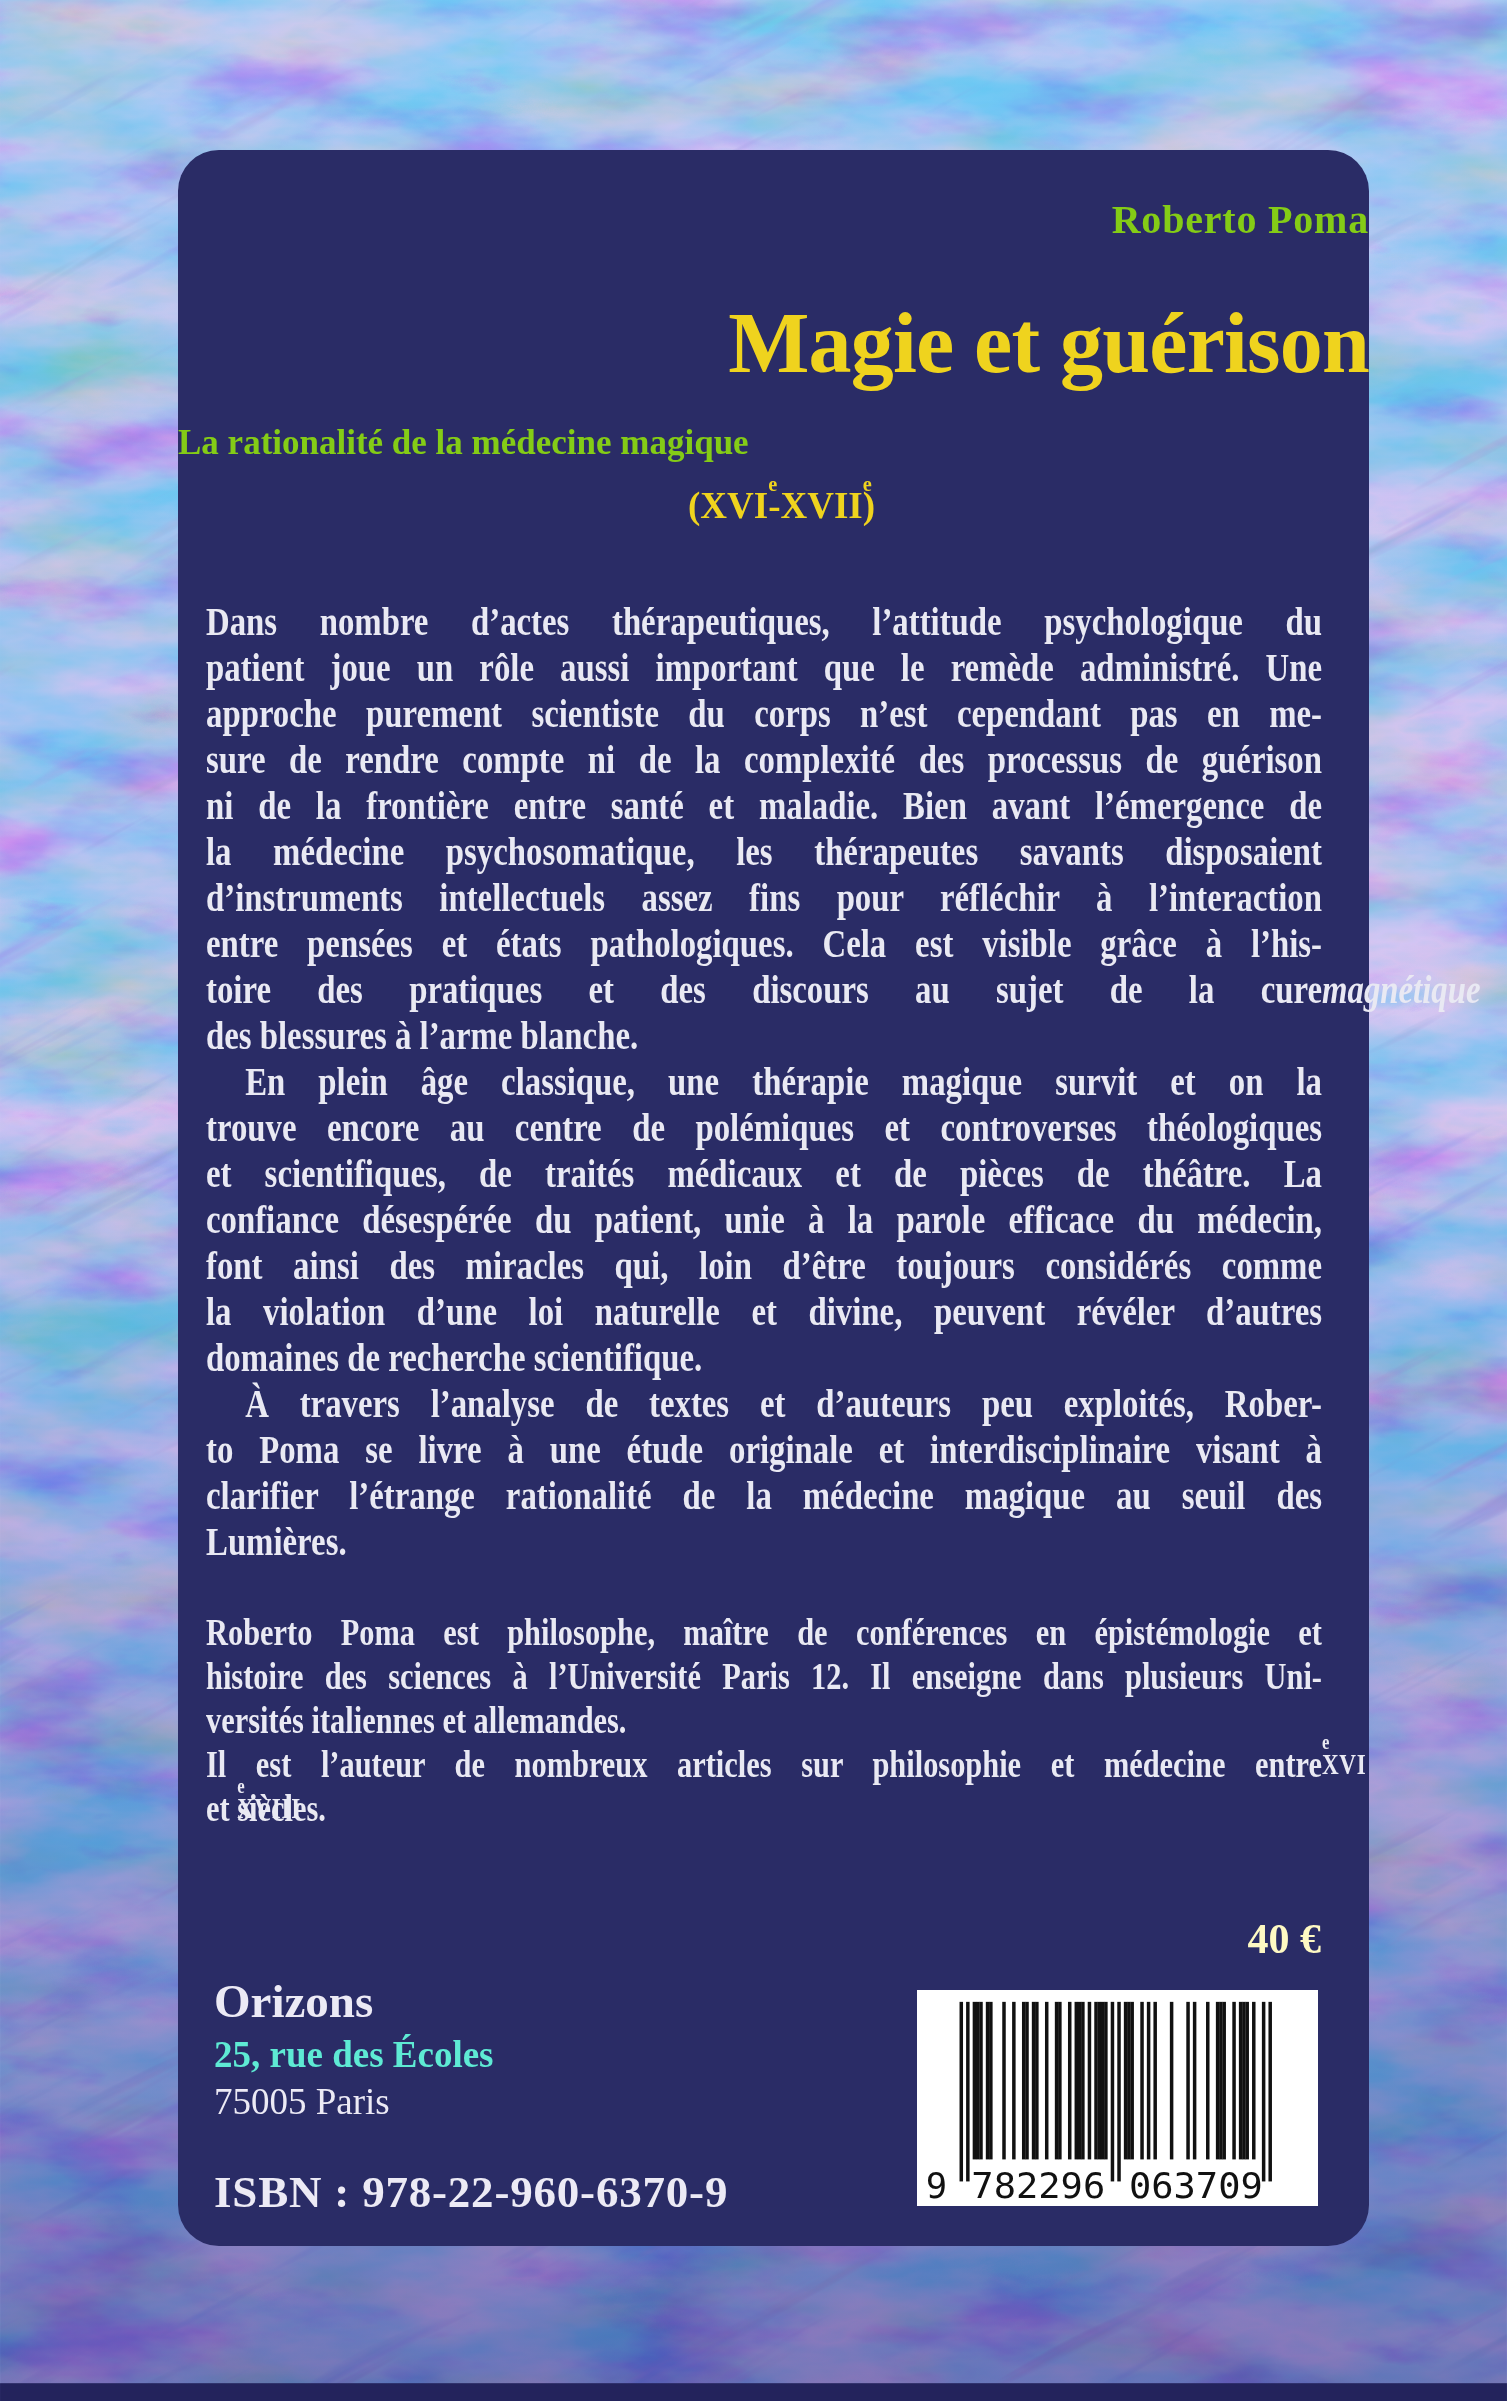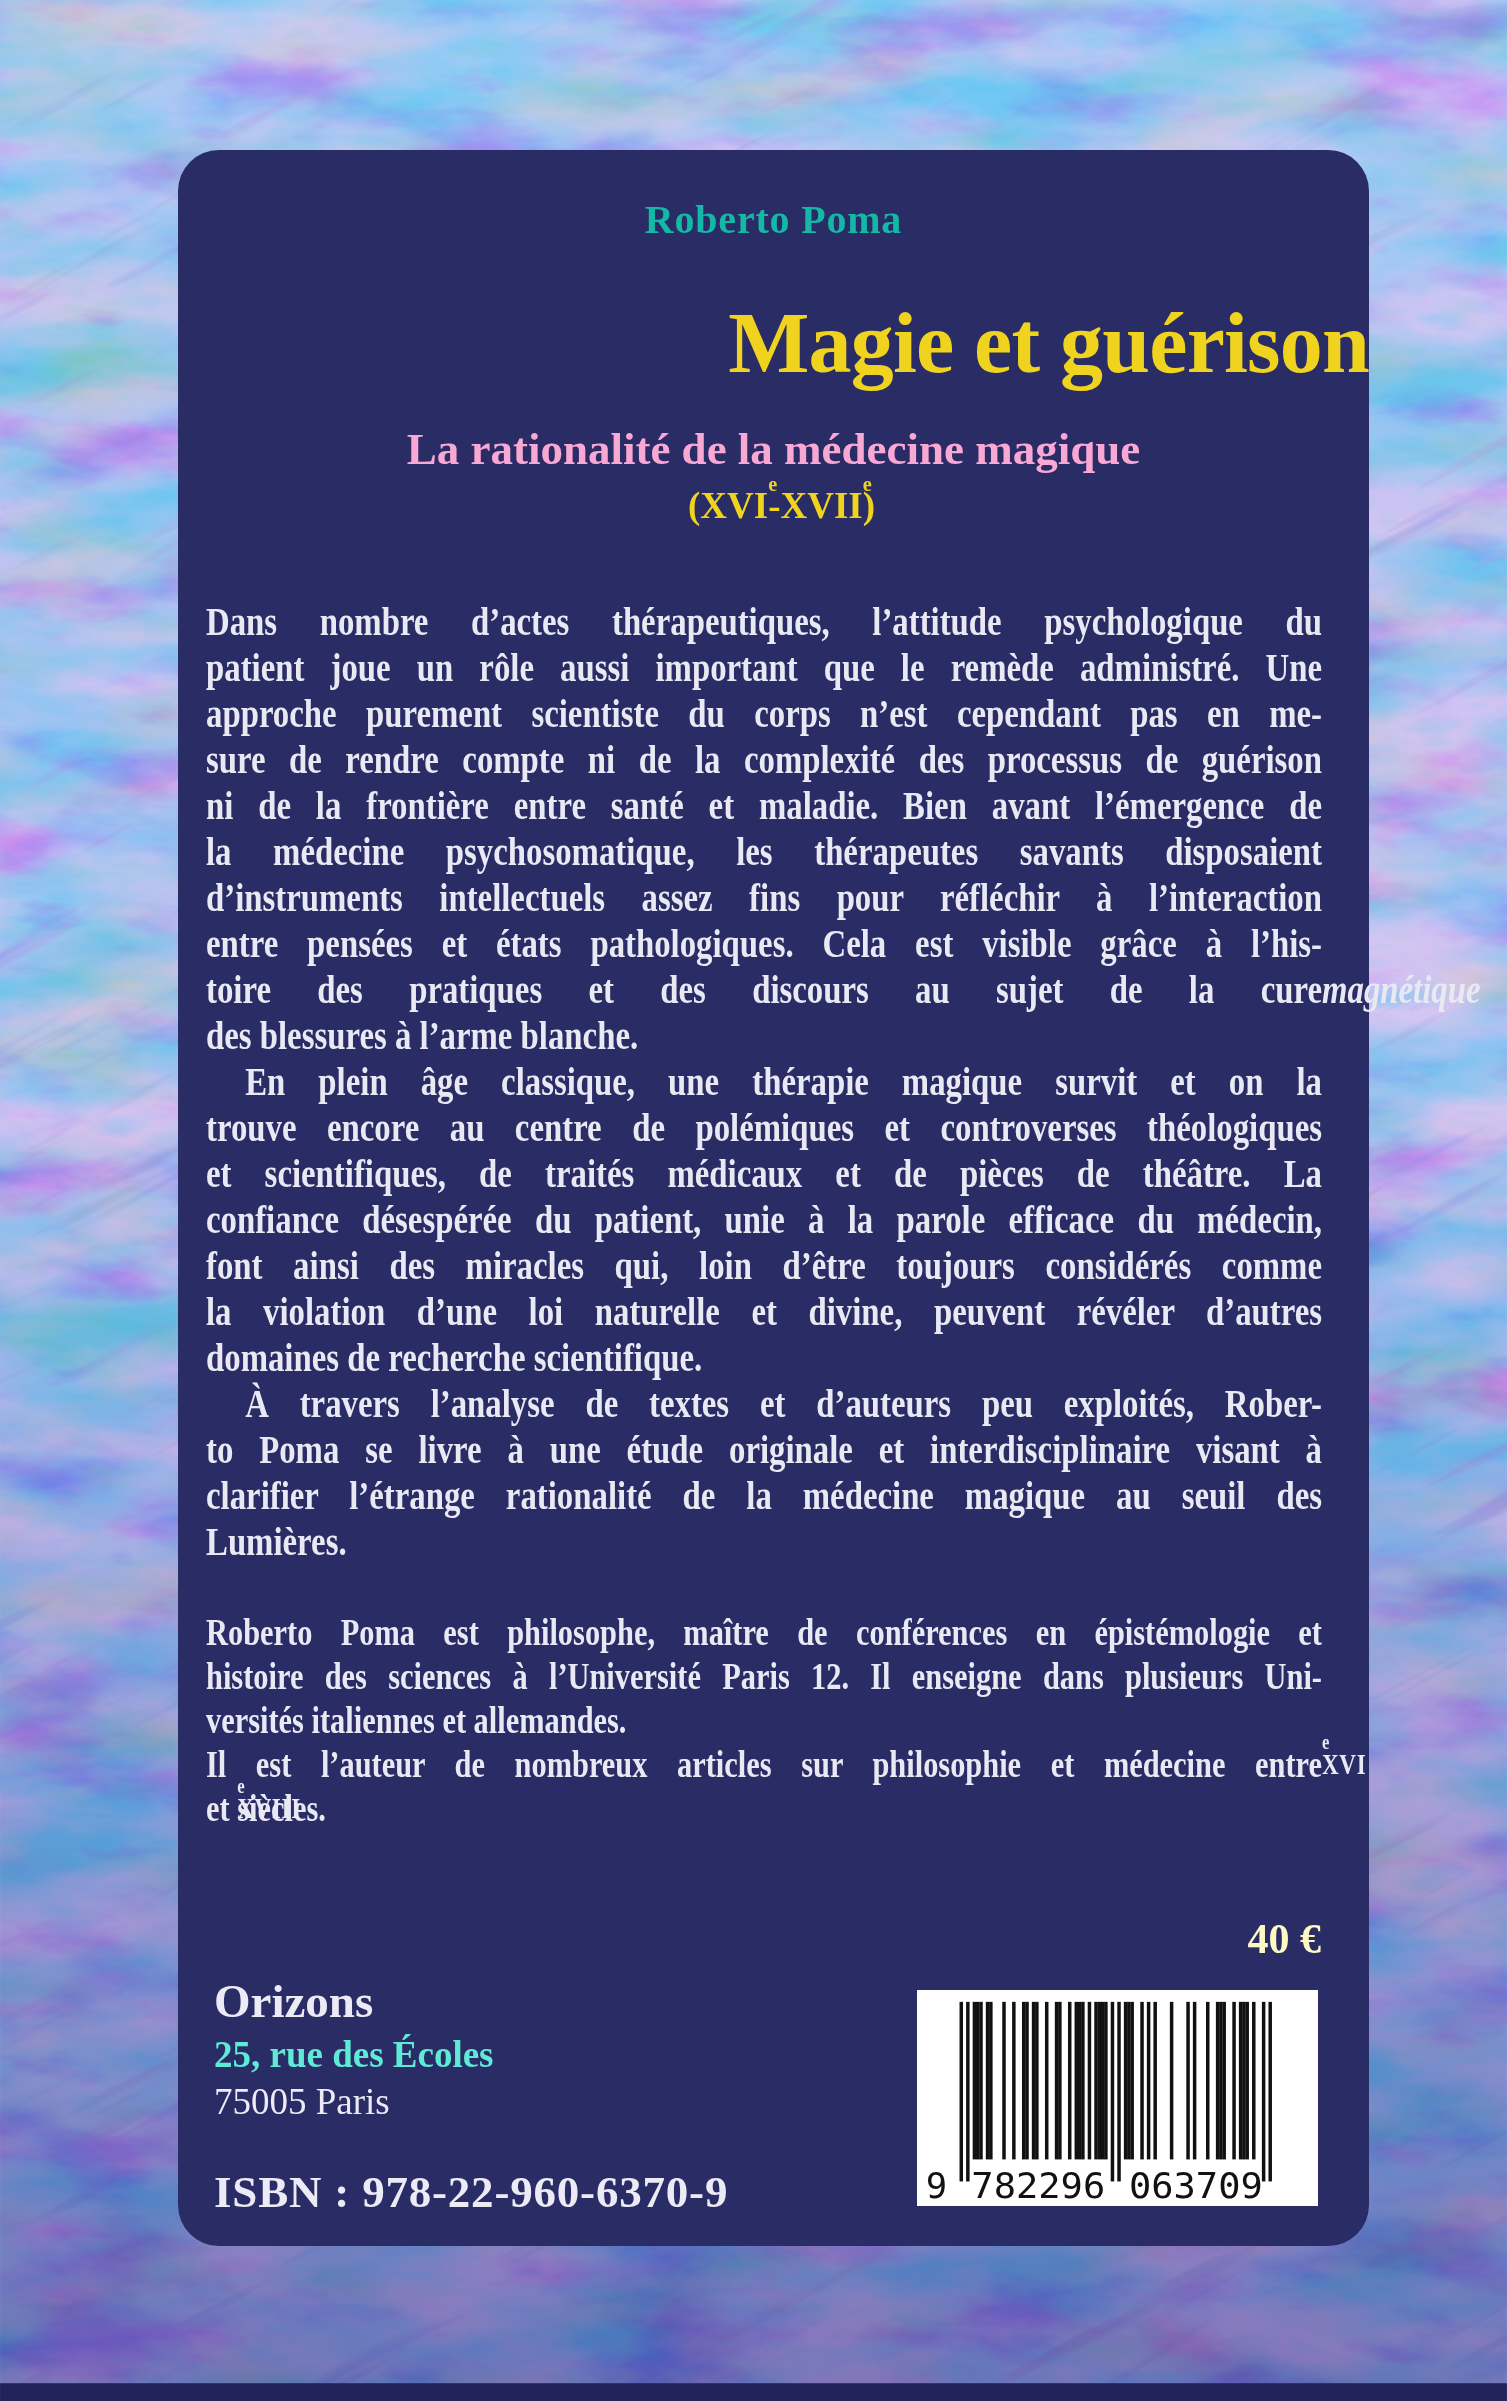--- a/index.html
+++ b/index.html
@@ -3,26 +3,26 @@
 <meta charset="utf-8">
 <title>Magie et guérison — quatrième de couverture</title>
 <style>
   html,body{margin:0;padding:0;background:#3f63c0;}
   body{width:1507px;height:2401px;position:relative;overflow:hidden;
        font-family:"Liberation Serif","DejaVu Serif",serif;}
   .bg-svg{position:absolute;left:0;top:0;z-index:0;display:block;}
   .panel{position:absolute;z-index:1;left:178px;top:150px;width:1191px;height:2096px;
          background:#2a2c66;border-radius:41px;}
   .panel *{position:absolute;}
-  .author{top:46px;left:0;width:100%;text-align:center;color:#14b8a6;
+  .author{top:46px;left:0;width:100%;text-align:right;color:#84cc16;
           font-weight:bold;font-size:40px;letter-spacing:0.8px;}
   .title{top:149px;left:0;width:100%;margin:0;text-align:right;color:#efd31e;
          font-weight:bold;font-size:86px;line-height:88px;letter-spacing:-0.8px;}
-  .subtitle{top:273px;left:0;width:100%;text-align:center;color:#f9a8d4;
-            font-weight:bold;font-size:45px;}
+  .subtitle{top:273px;left:0;width:100%;color:#84cc16;
+            font-weight:bold;font-size:35px;}
   .era{top:334px;left:0;width:100%;text-align:center;color:#efd31e;
        font-weight:bold;font-size:37px;padding-left:8px;}
   .era sup,.line sup{font-size:55%;line-height:0;}
   .sc{font-size:76%;letter-spacing:0.8px;}
   .textcol{left:28px;width:1395px;transform:scaleX(0.80);transform-origin:0 0;
            color:#e9e9f3;font-weight:bold;}
   .synopsis{top:448px;font-size:41px;line-height:46px;}
   .bio{top:1460px;font-size:38px;line-height:44px;}
   .para{position:static;}
   .line{position:static;display:block;text-align:justify;text-align-last:justify;

